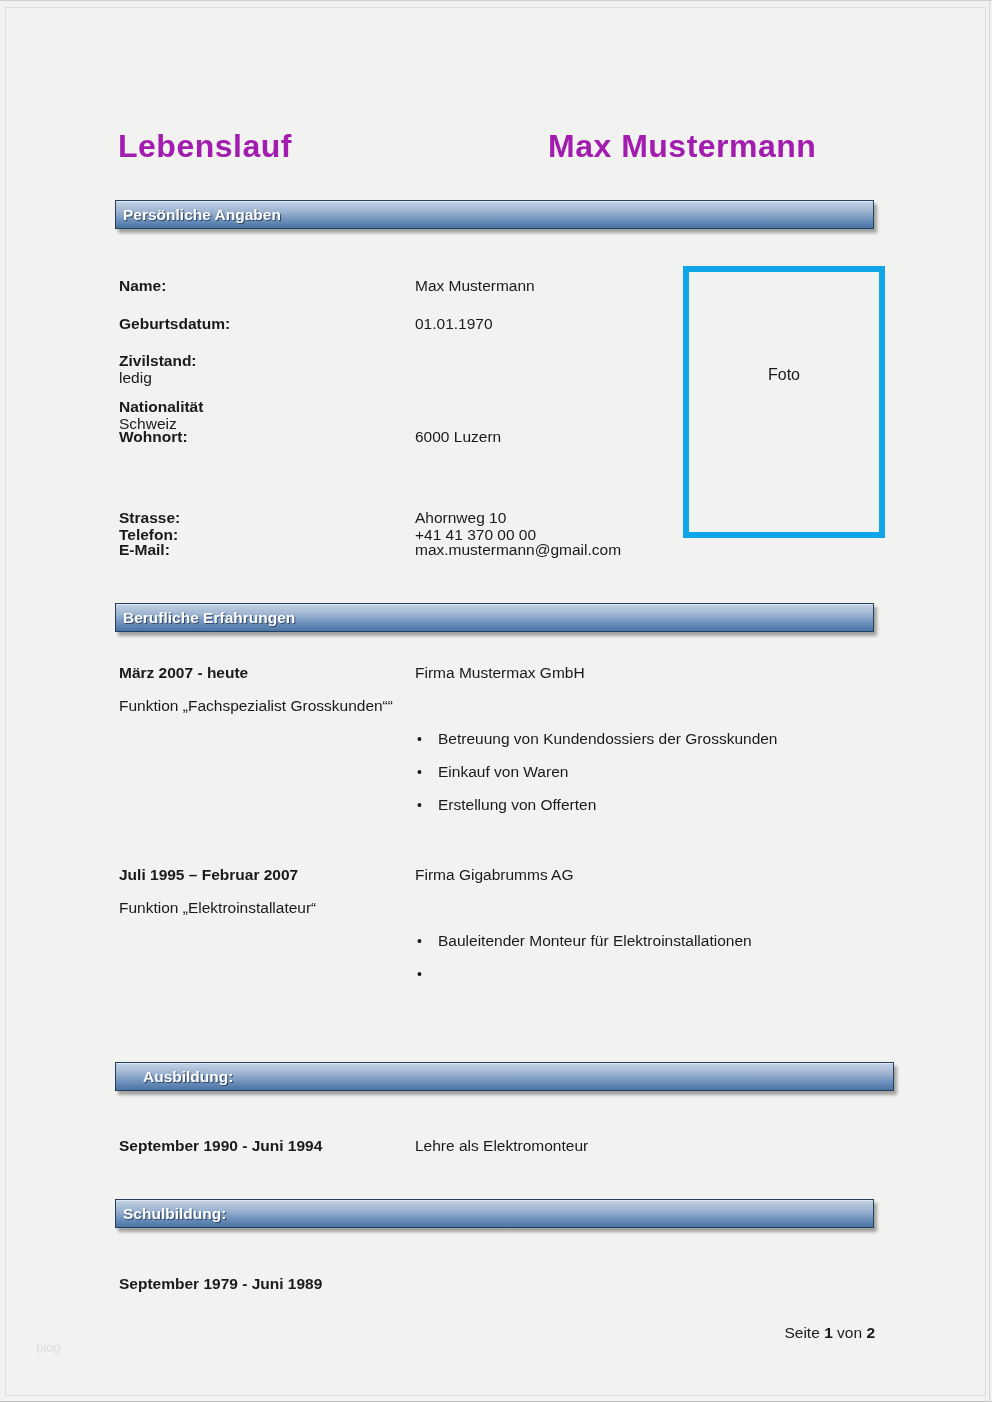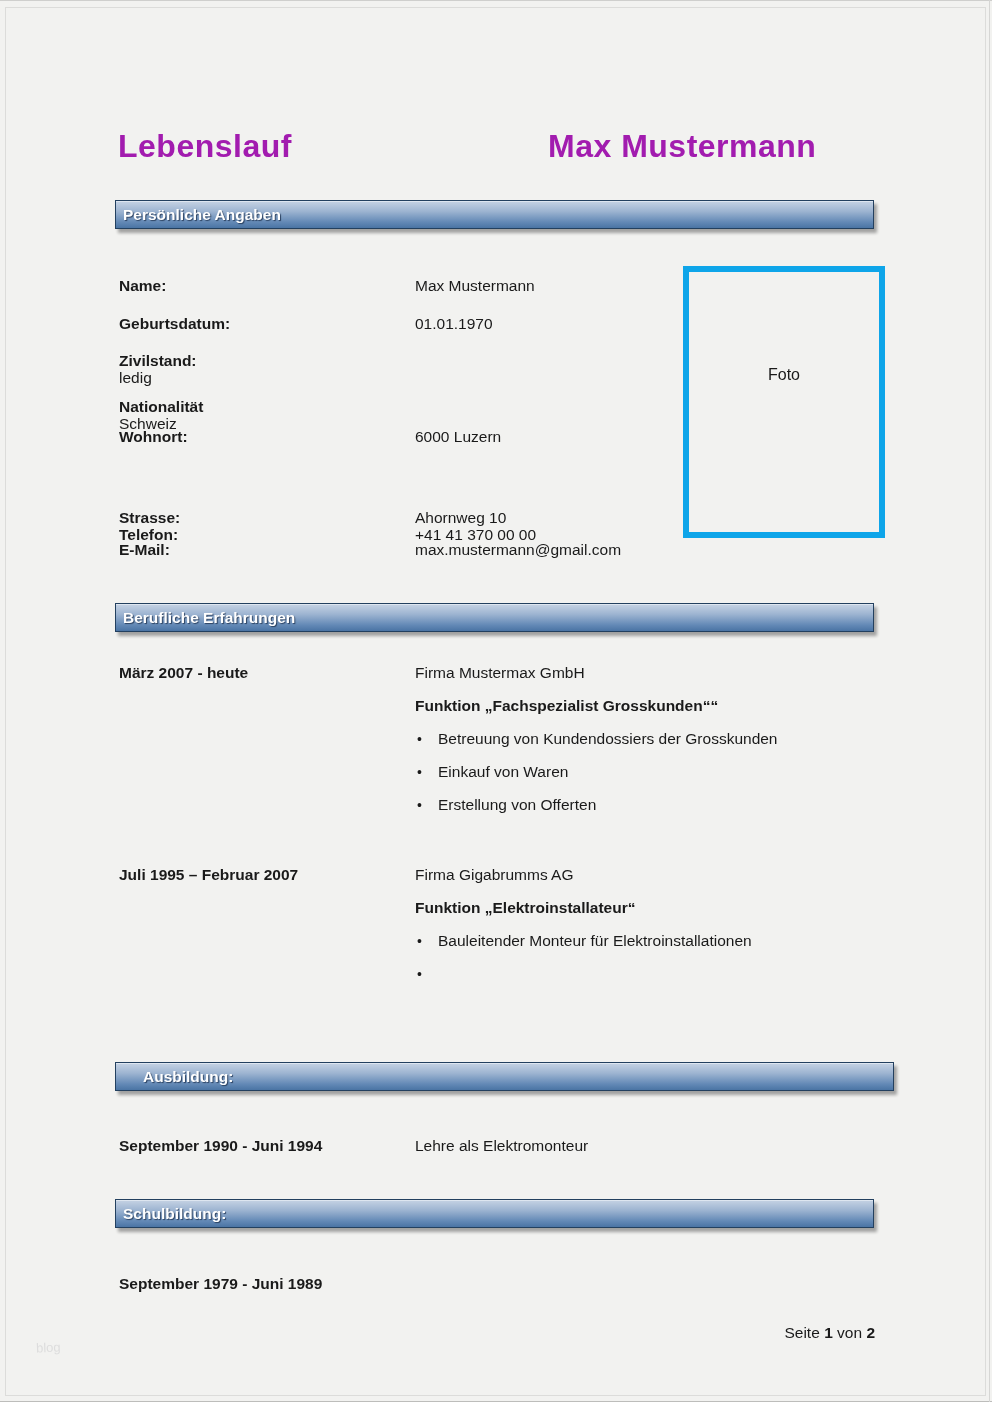--- a/index.html
+++ b/index.html
@@ -38,21 +38,21 @@
   .pr0{top:277px;} .pr1{top:315px;} .pr2{top:352px;flex-direction:column;} .pr3{top:398px;flex-direction:column;}
   .pr4{top:428px;} .pr5{top:465px;margin-top:44px;} .pr6{top:526px;} .pr7{top:541px;}
 
   .photo-box{position:absolute;left:683px;top:266px;width:190px;height:260px;
     border:6px solid #0ea5e9;display:flex;align-items:center;justify-content:center;}
   .photo-box .photo-label{font-size:16px;color:#1a1a1a;position:relative;top:-27px;}
 
   .job{position:absolute;left:119px;width:756px;font-size:15.5px;}
   .job .line{height:33px;display:flex;align-items:center;}
   .period{width:296px;font-weight:bold;flex:none;white-space:nowrap;}
-  .job .indent{margin-left:296px;font-weight:bold;}
+  .job .indent{}
   .bullet-line{margin-left:298px;}
   .bullet-dot{width:21px;flex:none;font-size:14px;}
   #job-1{top:656px;}
   #job-2{top:858px;}
 
   .edu-row{position:absolute;left:119px;width:800px;display:flex;font-size:15.5px;line-height:17px;}
   #edu-row{top:1137px;}
   #school-row{top:1275px;}
 
   .footer{position:absolute;top:1324px;left:119px;width:756px;text-align:right;font-size:15.5px;white-space:nowrap;}

